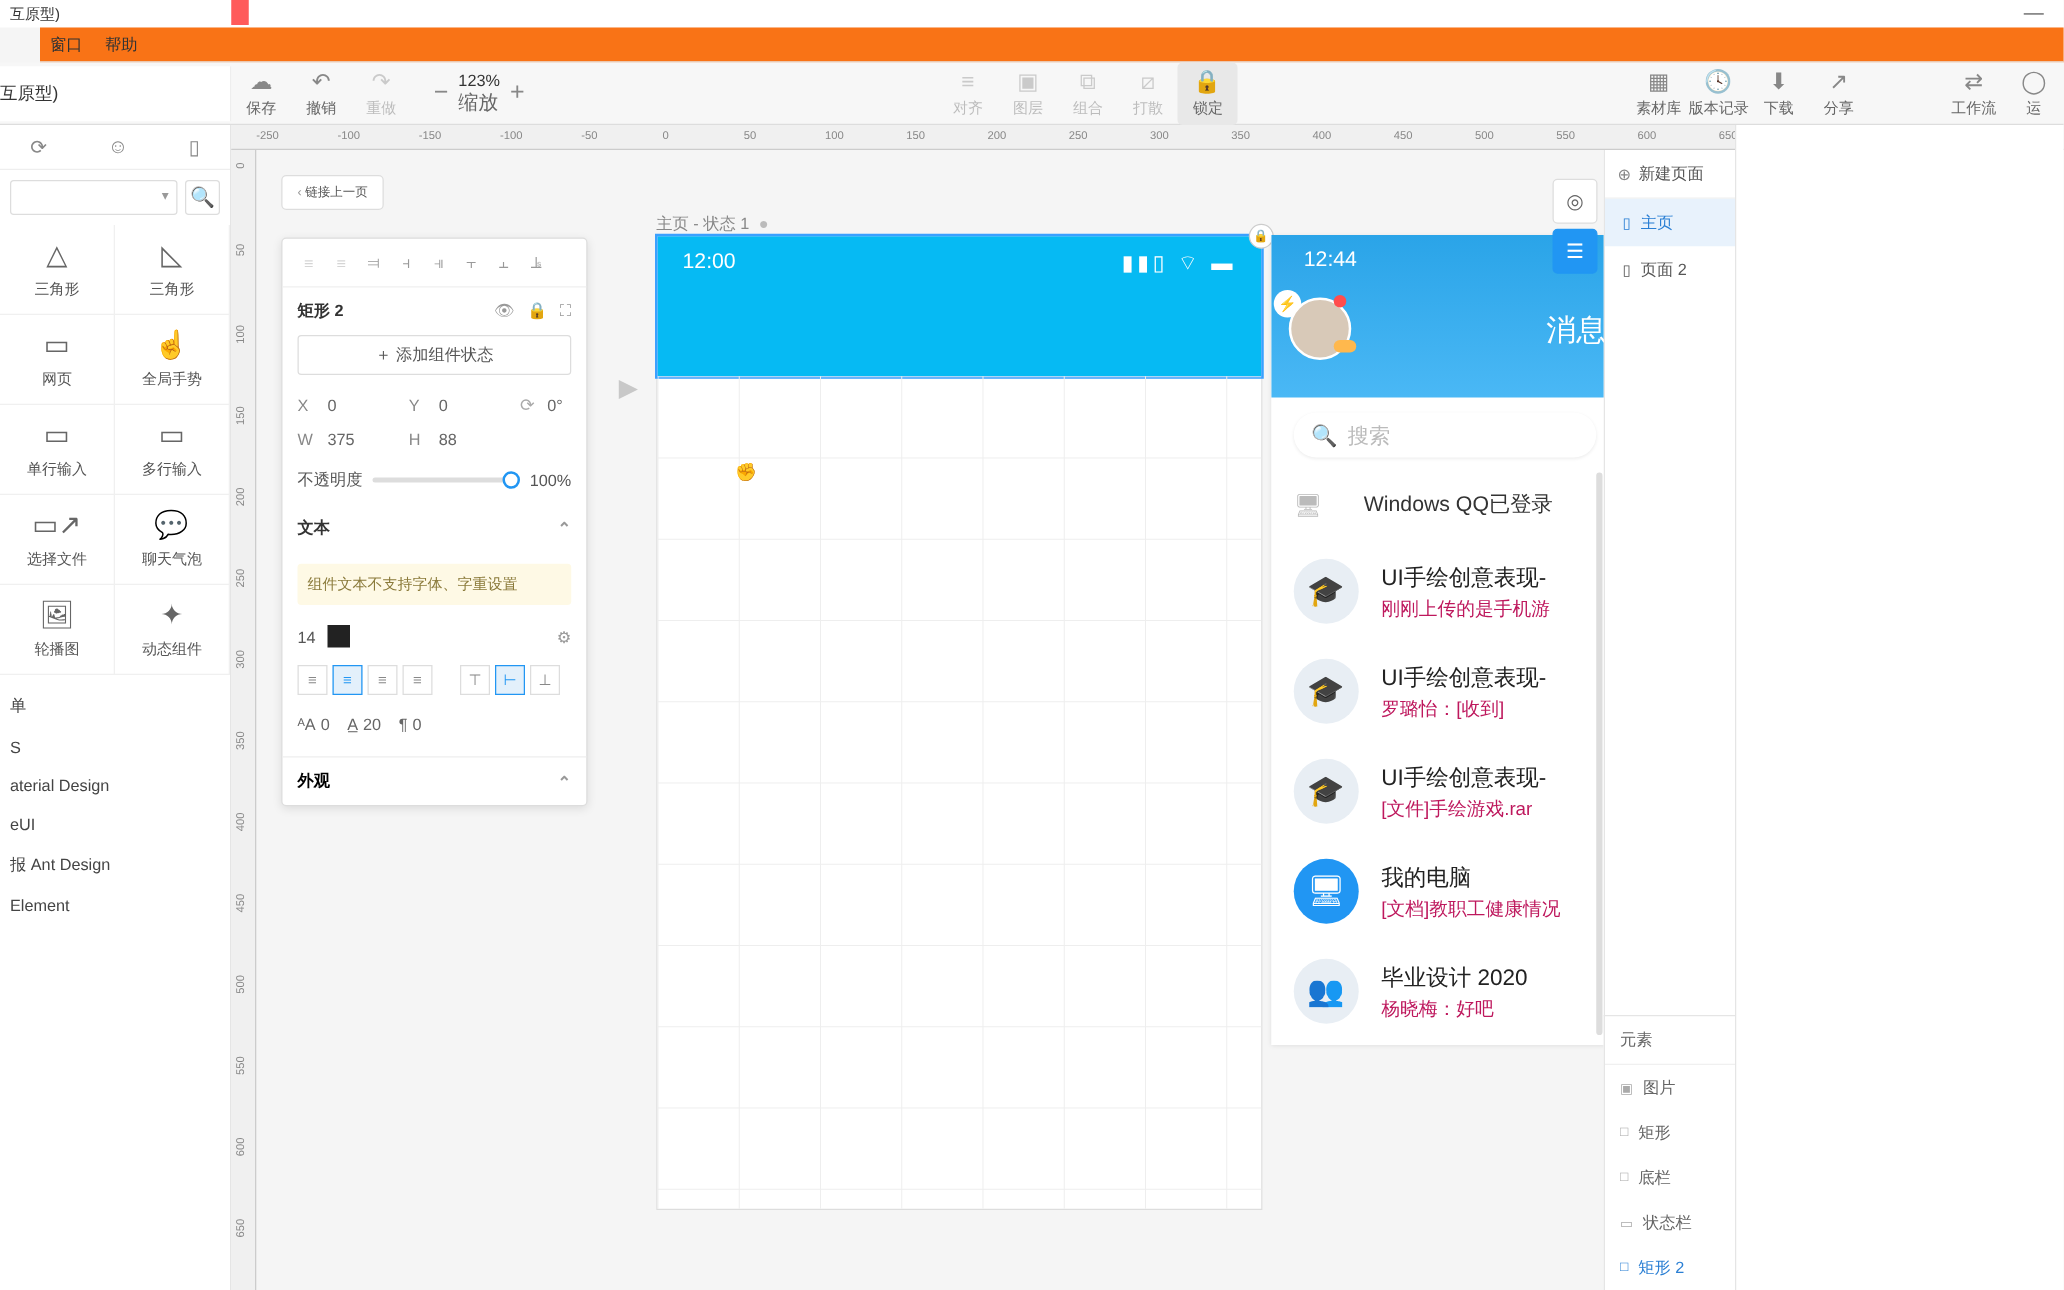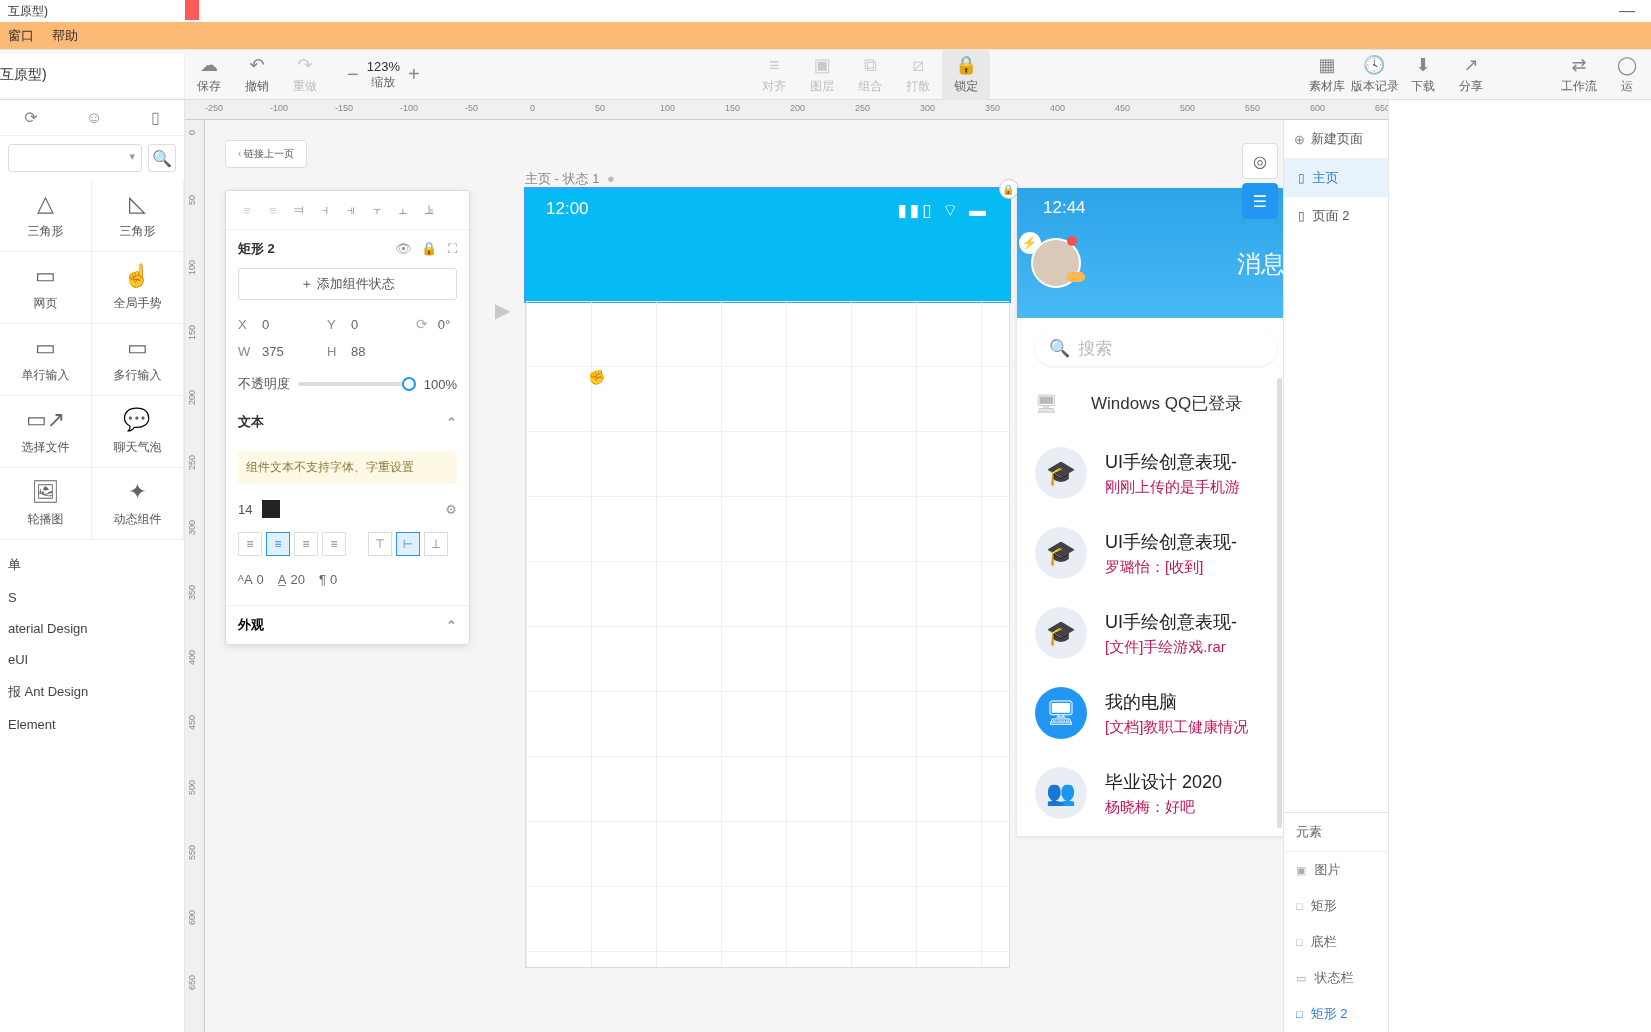--- a/index.html
+++ b/index.html
@@ -1,31 +1,31 @@
 <!DOCTYPE html>
 <html><head>
 <meta charset="utf-8">
 <style>
 * { margin: 0; padding: 0; box-sizing: border-box; font-family: "Microsoft YaHei", Arial, sans-serif; }
 body { background: #f5f5f5; overflow: hidden; width: 1651px; height: 1032px; position: relative; }
 
 .titlebar { height: 22px; background: #fff; display: flex; align-items: center; padding: 0 8px; font-size: 12px; color: #333; }
 .titlebar .right { margin-left: auto; font-size: 16px; color: #666; padding: 0 8px; }
 
-.menubar { height: 28px; background: #fdba74; display: flex; align-items: center; padding: 0 8px; font-size: 13px; color: #333; border-bottom: 1px solid #e5e5e5; }
+.menubar { height: 28px; background: #f97316; display: flex; align-items: center; padding: 0 8px; font-size: 13px; color: #333; border-bottom: 1px solid #e5e5e5; margin-left: 32px; }
 .menubar span { margin-right: 18px; }
 
 .toolbar { height: 50px; background: #f7f7f7; display: flex; align-items: center; border-bottom: 1px solid #ddd; }
 .tool-btn { display: flex; flex-direction: column; align-items: center; justify-content: center; width: 48px; height: 50px; font-size: 12px; color: #666; cursor: pointer; }
 .tool-btn .icon { font-size: 18px; color: #888; margin-bottom: 2px; }
 .tool-btn.disabled { opacity: 0.4; }
 .zoom-ctrl { display: flex; align-items: center; margin: 0 10px; }
 .zoom-ctrl .pm { font-size: 20px; color: #888; padding: 0 8px; cursor: pointer; }
 .zoom-val { text-align: left; font-size: 13px; color: #333; }
-.zoom-lbl { font-size: 12px; color: #666; text-align: center; }
+.zoom-lbl { font-size: 16px; color: #666; }
 .tool-spacer { flex: 1; }
 .tool-btn.active { background: #e8e8e8; border-radius: 4px; }
 .title-proto { font-size: 14px; color: #333; padding: 13px 6px 13px 0; background:#fff; border-right:1px solid #eee; width:185px;}
 
 .main { display: flex; height: calc(100% - 100px); }
 
 .left-panel { width: 185px; background: #fff; border-right: 1px solid #e5e5e5; display: flex; flex-direction: column; }
 .left-tabs { height: 36px; display: flex; align-items: center; justify-content: space-around; border-bottom: 1px solid #eee; }
 .left-tabs .tab-icon { font-size: 16px; color: #888; cursor: pointer; }
 .search-row { display: flex; padding: 8px; gap: 6px; }

